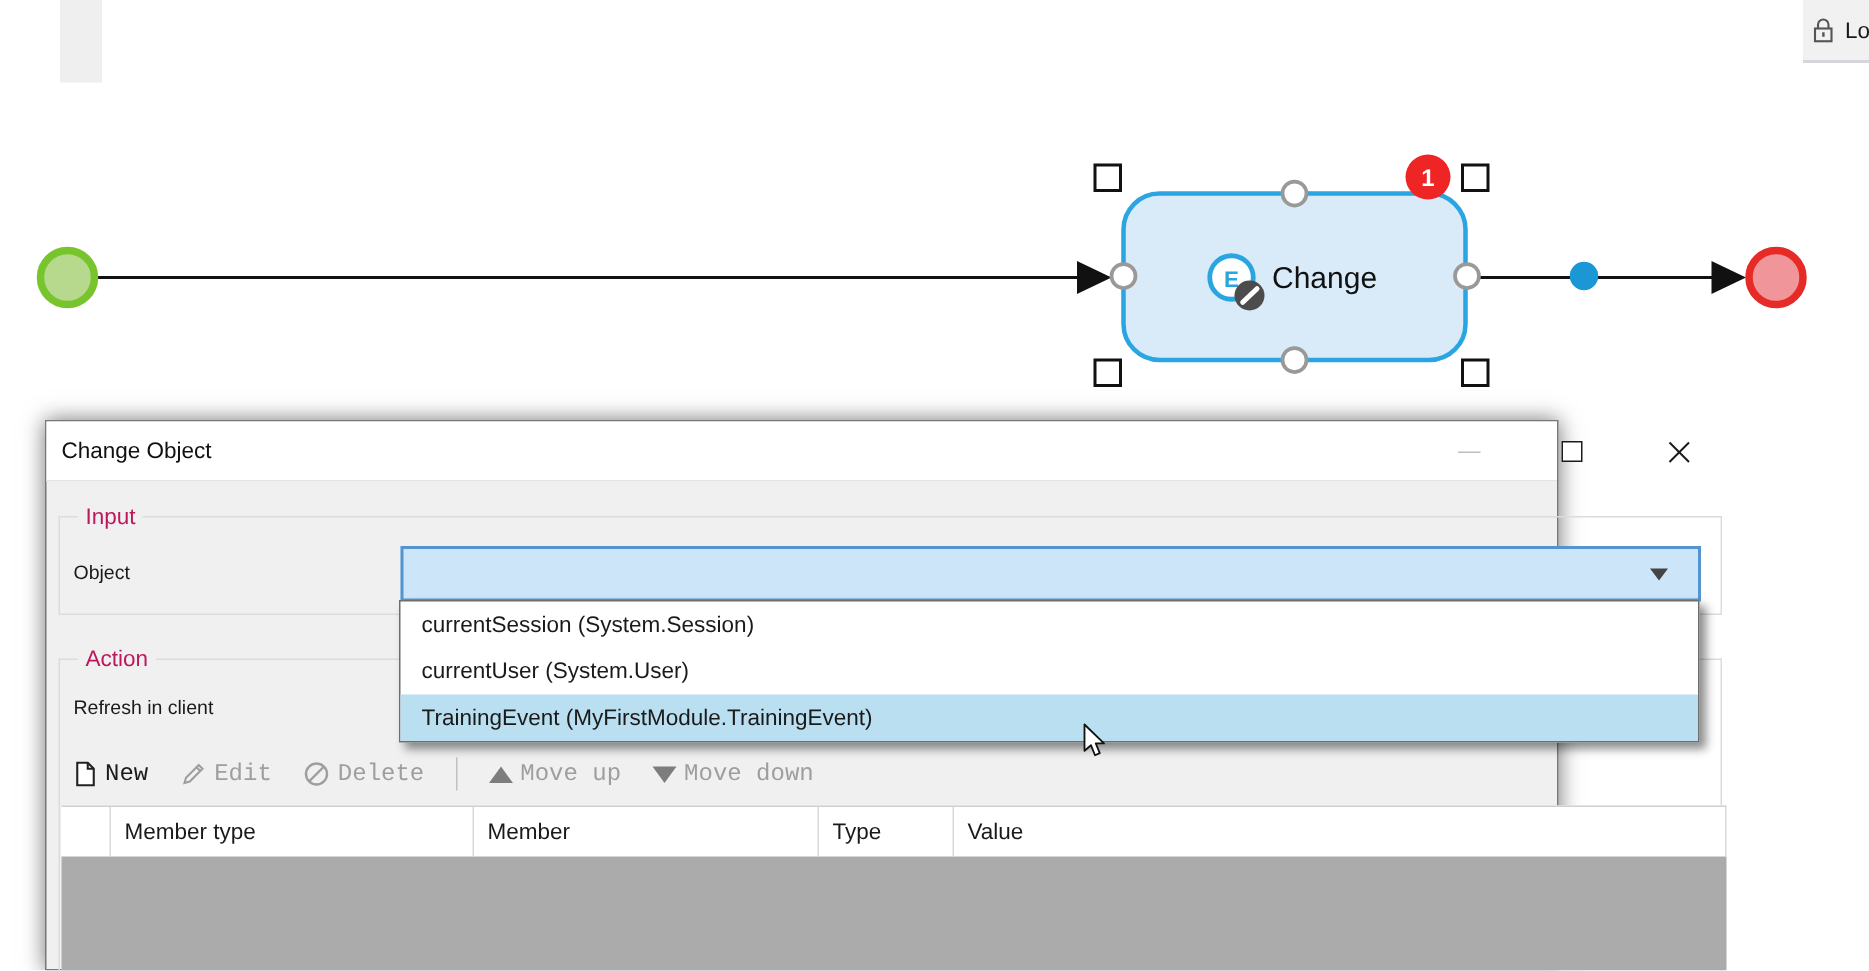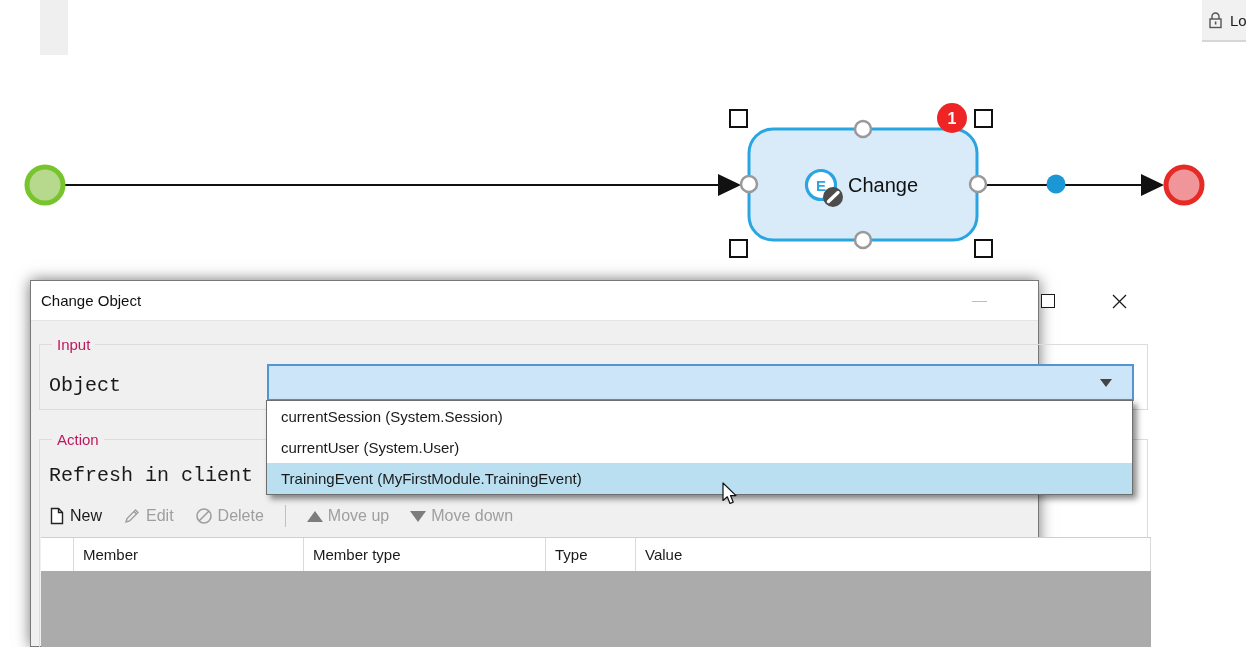--- a/index.html
+++ b/index.html
@@ -23,38 +23,38 @@
   
   .dialog { position:absolute; left:30px; top:280px; width:1009px; height:367px;
             background:#f0f0f0; border:1px solid #787878; box-shadow:0 0 14px rgba(0,0,0,.55); }
   .titlebar { position:absolute; left:0; top:0; right:0; height:40px; background:#fff; border-bottom:1px solid #e4e4e4; }
   .titlebar .title { position:absolute; left:10px; top:11px; font-size:15px; color:#111; }
   .win-btn { position:absolute; top:0; width:46px; height:40px; display:flex; align-items:center; justify-content:center; }
   .btn-min { left:925px; } .btn-max { left:994px; } .btn-close { left:1065px; }
   .glyph-min { width:15px; height:0; border-top:1px solid #bdbdbd; }
   .glyph-max { width:14px; height:14px; border:1.4px solid #1a1a1a; background:#fff; }
 
-  .label { font-size:20px; color:#1a1a1a;font-family:Liberation Mono, monospace; }
+  .label { font-size:13px; color:#1a1a1a; }
 
   .groupbox { position:absolute; border:1px solid #dcdcdc; }
   .gb-input { left:8px; top:63px; width:1109px; height:66px; }
   .gb-action { left:8px; top:158px; width:1109px; height:260px; border-bottom:none; }
   .gb-label { position:absolute; top:-9px; left:12px; background:#f0f0f0; padding:0 5px; font-size:15px; color:#be185d; }
 
   .object-label { position:absolute; left:18px; top:93px; }
   .refresh-label { position:absolute; left:18px; top:183px;text-align:center; }
 
   .combobox { position:absolute; left:236px; top:83px; width:867px; height:37px;
               background:#cde5f8; border:2px solid #5494d0; }
   .combo-arrow { position:absolute; right:20px; top:13px; width:0; height:0;
                  border-left:6px solid transparent; border-right:6px solid transparent; border-top:8px solid #444; }
 
   
   .toolbar { position:absolute; left:18px; top:220px; height:30px; display:flex; align-items:center; gap:21px; }
-  .tb-item { display:flex; align-items:center; gap:5px; font-size:16px; white-space:nowrap; }
+  .tb-item { display:flex; align-items:center; gap:5px; font-size:16px; white-space:nowrap;font-family:Liberation Mono, monospace; }
   .tb-item.enabled { color:#1a1a1a; }
   .tb-item.disabled { color:#9e9e9e; }
   .tb-sep { width:0; height:22px; border-left:1px solid #c0c0c0; }
   .tri-up { width:0; height:0; border-left:8px solid transparent; border-right:8px solid transparent; border-bottom:11px solid #7d7d7d; }
   .tri-down { width:0; height:0; border-left:8px solid transparent; border-right:8px solid transparent; border-top:11px solid #7d7d7d; }
 
   
   .mtable { position:absolute; left:10px; top:256px; width:1110px; height:111px; border-top:1px solid #cfcfcf; background:#fff; }
   .mhead { display:flex; height:33px; background:#fff; }
   .mhead .hc { font-size:15px; color:#1a1a1a; line-height:33px; padding-left:9px; border-right:1px solid #dadada; overflow:hidden; }
@@ -185,22 +185,22 @@
       </span>
       <span class="tb-item disabled">
         <span class="tri-down"></span>
         <span>Move down</span>
       </span>
     </div>
 
     <div class="mtable">
       <div class="mhead">
         <span class="hc hc-sel"></span>
+        <span class="hc hc-mtype">Member type</span>
         <span class="hc hc-member">Member</span>
-        <span class="hc hc-mtype">Member type</span>
         <span class="hc hc-type">Type</span>
         <span class="hc hc-value">Value</span>
       </div>
       <div class="mbody"></div>
     </div>
   </div>
 
   <div class="popup">
     <div class="opt">currentSession (System.Session)</div>
     <div class="opt">currentUser (System.User)</div>

